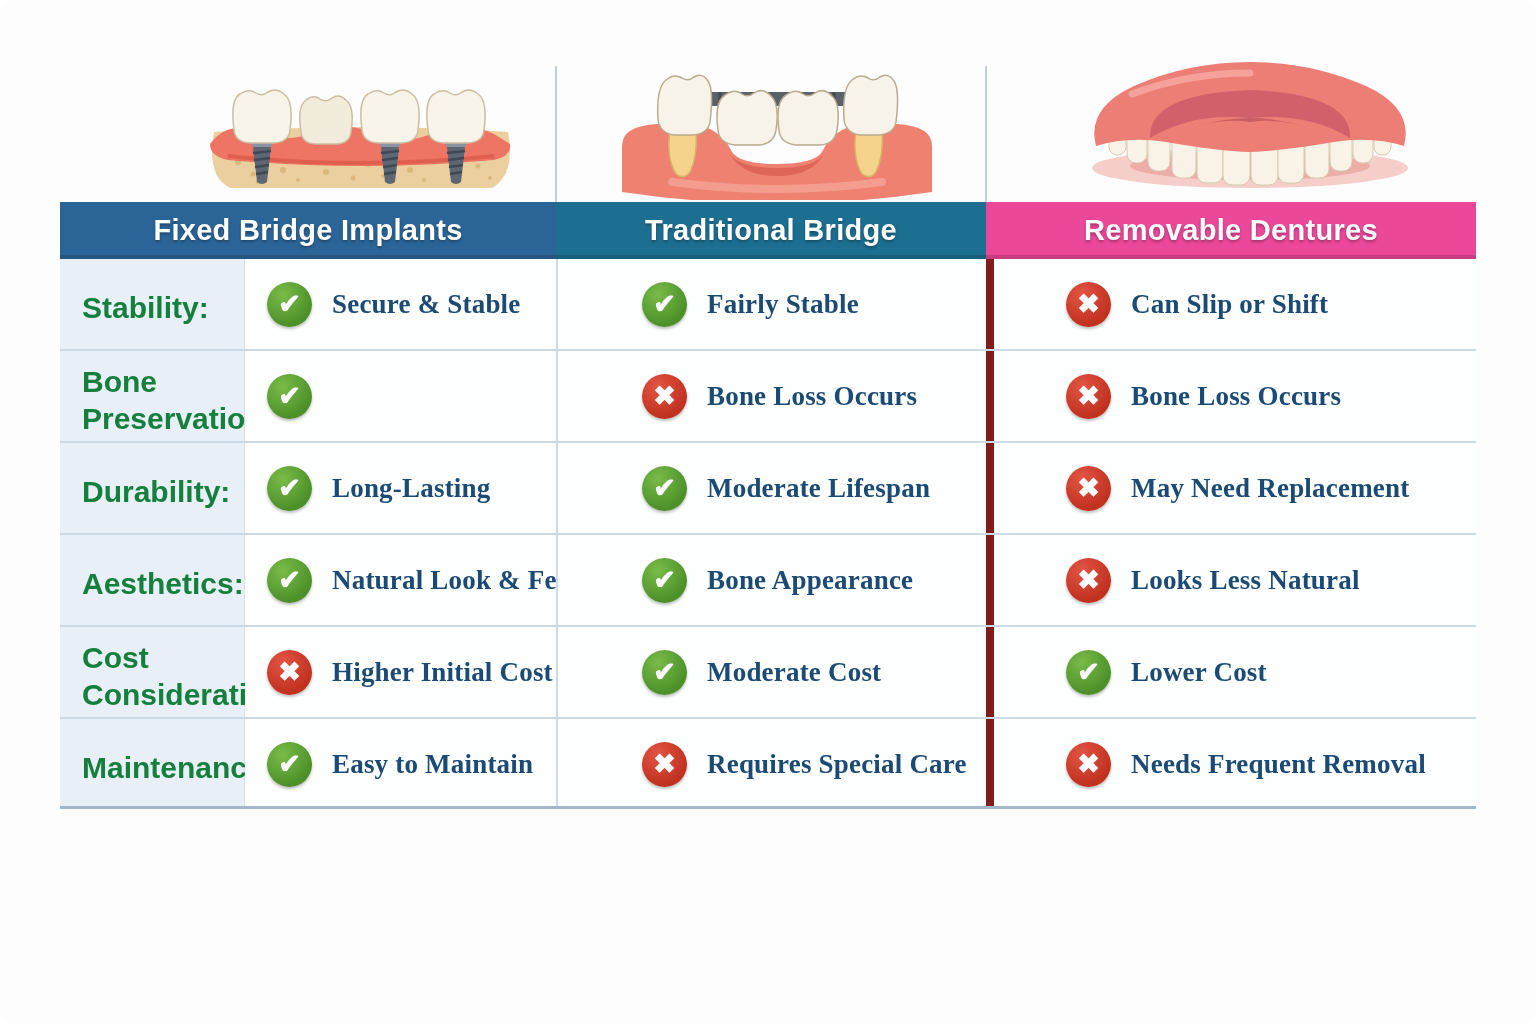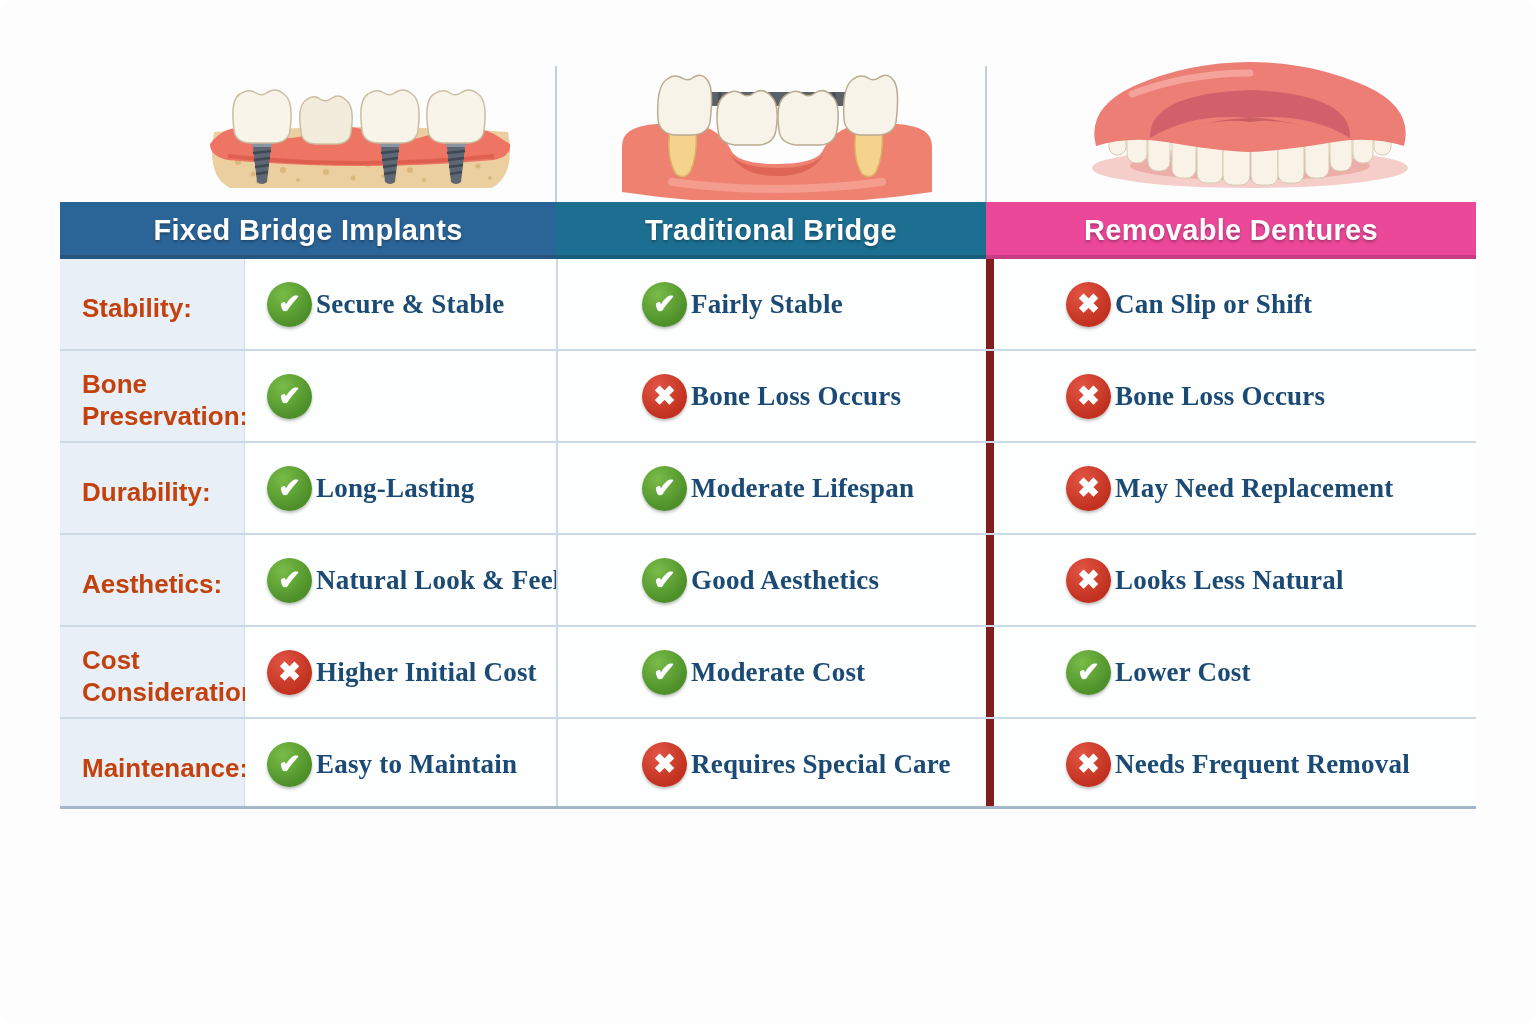--- a/index.html
+++ b/index.html
@@ -33,24 +33,24 @@
 
   
   .table-body { position:absolute; left:60px; top:259px; width:1416px; }
   .t-row { display:flex; height:90px; border-top:2px solid #cbd8e5; }
   .t-row:first-child { border-top:none; }
   .row-label {
     width:185px; box-sizing:border-box;
     background:#e9eff6; border-right:1px solid #d4dee9;
     display:flex; align-items:center;
     padding:8px 10px 0 22px;
-    color:#c2410c; font-size:26px; font-weight:bold; line-height:1.25;
+    color:#15803d; font-size:30px; font-weight:bold; line-height:1.25;
   }
   .t-cell {
-    box-sizing:border-box; display:flex; align-items:center; gap:4px;
+    box-sizing:border-box; display:flex; align-items:center; gap:20px;
     background:#fdfefe;
   }
   .t-cell.c0 { width:311px; padding-left:22px; }
   .t-cell.c1 { width:430px; padding-left:84px; border-left:2px solid #cbd8e5; }
   .t-cell.c2 { width:490px; padding-left:72px; border-left:8px solid #7f1d1d; }
 
   .status-icon {
     flex:0 0 auto; width:45px; height:45px; border-radius:50%;
     display:flex; align-items:center; justify-content:center;
     color:#ffffff; font-size:27px; font-weight:bold;
@@ -256,21 +256,21 @@
     </div>
 
     <div class="t-row">
       <div class="row-label">Aesthetics:</div>
       <div class="t-cell c0">
         <span class="status-icon" data-status="check"></span>
         <span class="cell-text">Natural Look &amp; Feel</span>
       </div>
       <div class="t-cell c1">
         <span class="status-icon" data-status="check"></span>
-        <span class="cell-text">Good Aesthetics</span>
+        <span class="cell-text">Bone Appearance</span>
       </div>
       <div class="t-cell c2">
         <span class="status-icon" data-status="cross"></span>
         <span class="cell-text">Looks Less Natural</span>
       </div>
     </div>
 
     <div class="t-row">
       <div class="row-label">Cost Considerations:</div>
       <div class="t-cell c0">

